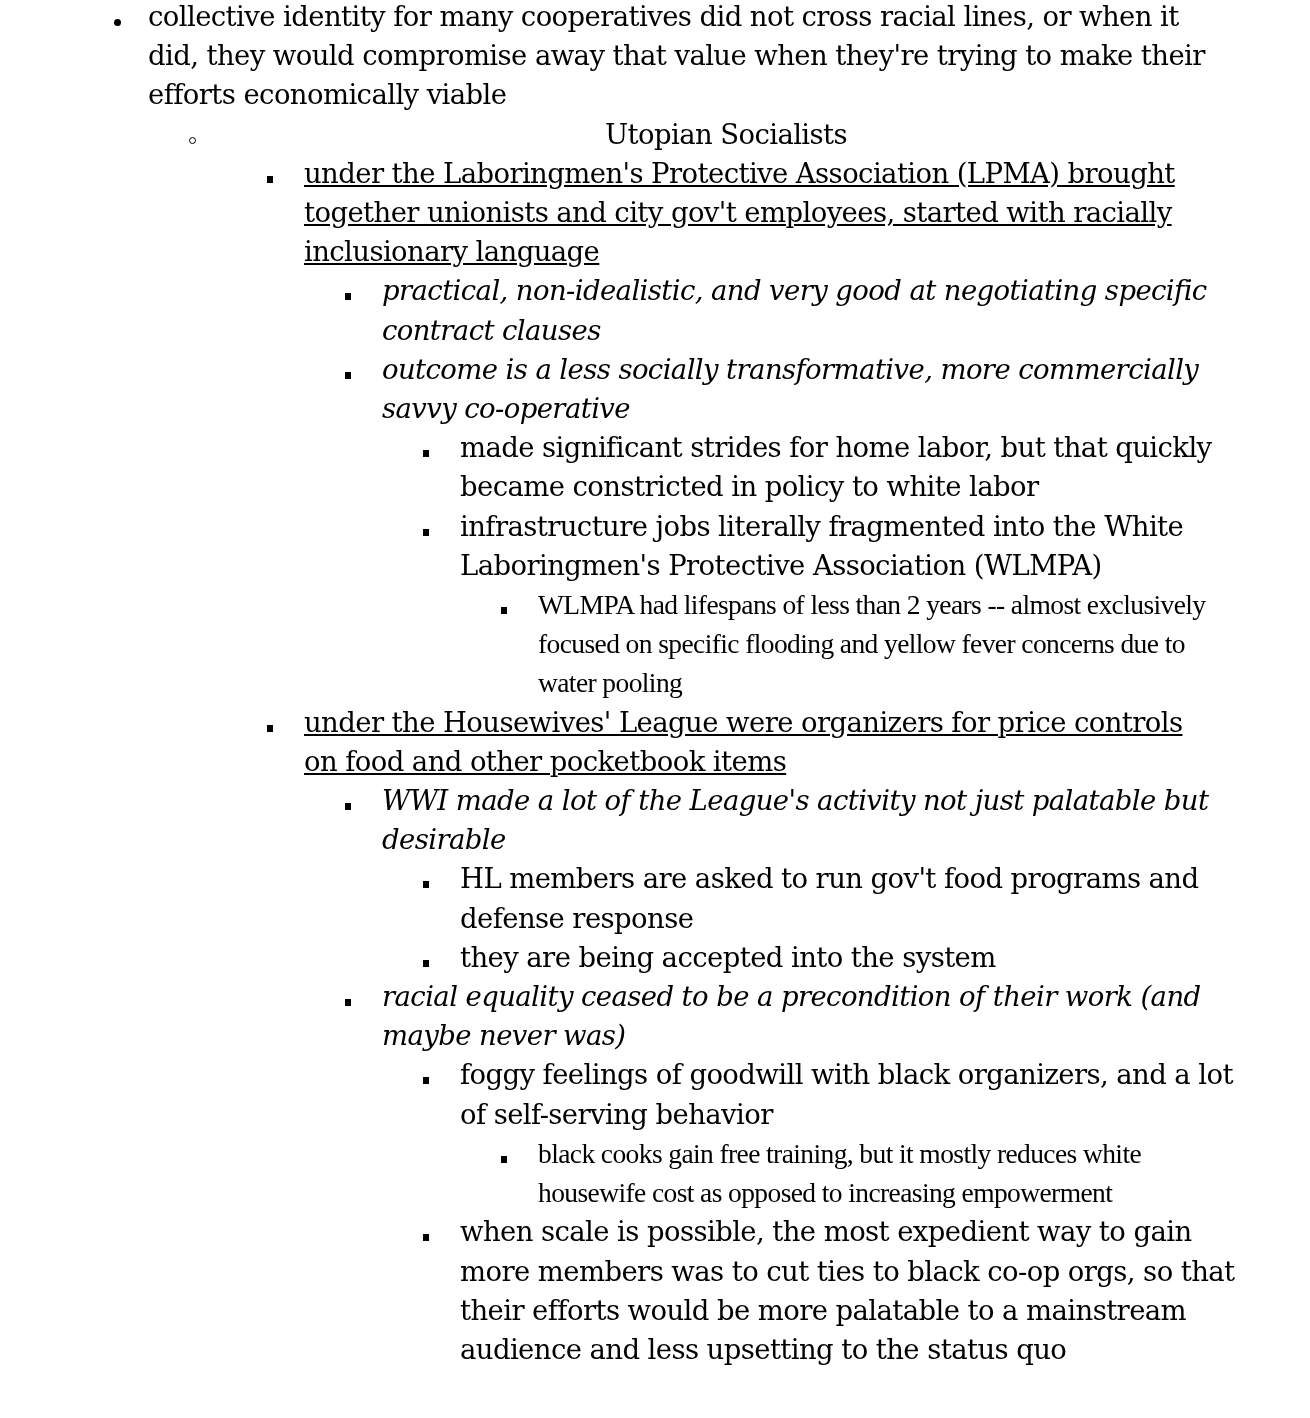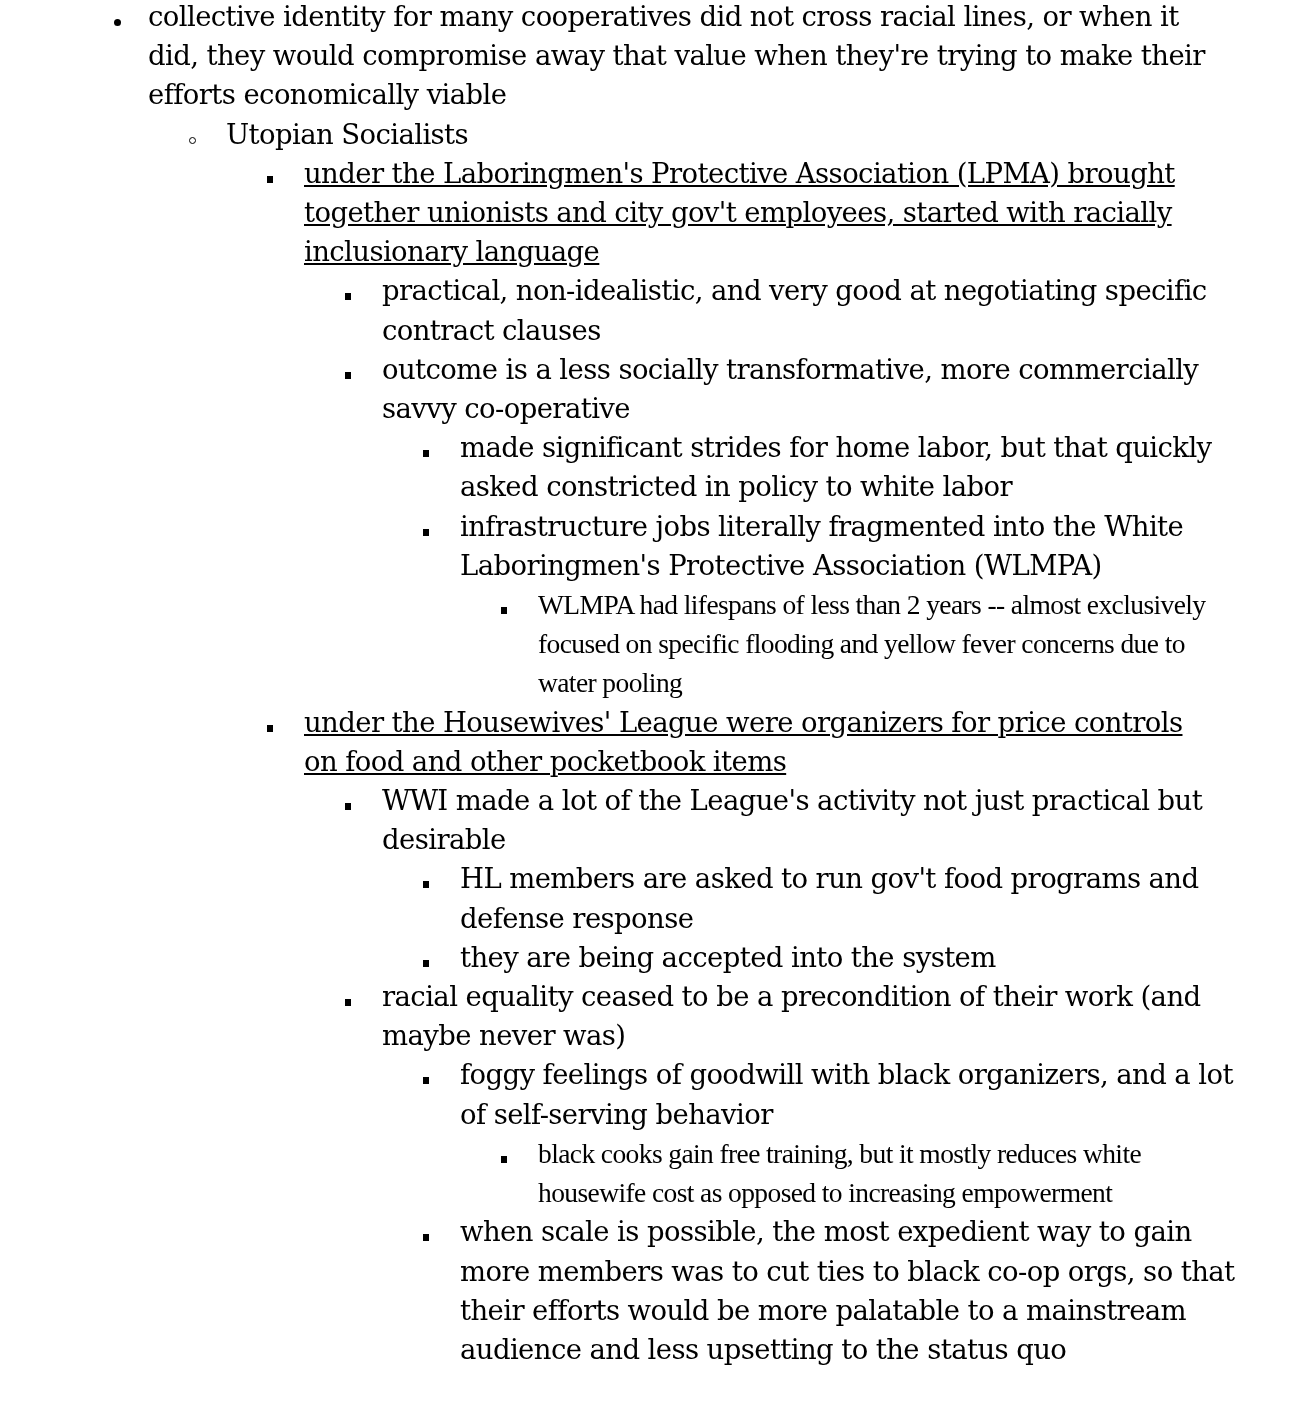--- a/index.html
+++ b/index.html
@@ -6,23 +6,23 @@
   body { width:1310px; height:1418px; overflow:hidden; position:relative;
          font-family:"DejaVu Serif","Liberation Serif",serif; color:#000; }
   .doc { position:absolute; left:0; top:-3px; width:1310px; }
   .item { position:relative; font-size:27.5px; line-height:39.2px; letter-spacing:-0.6px; }
   .item .text { display:block; }
   .bullet { position:absolute; top:0; line-height:39.2px; }
   .disc { width:7px; height:7px; border-radius:50%; background:#000; display:inline-block; }
   .circ { width:7px; height:7px; border-radius:50%; border:1.3px solid #000; display:inline-block; box-sizing:border-box; }
   .sq { width:6px; height:7px; background:#000; display:inline-block; }
   .l1 { margin-left:148px; width:1070px; }
-  .l2 { margin-left:226px; width:1000px; }
+  .l2 { margin-left:226px; width:1000px;text-align:center; }
   .l3 { margin-left:304px; width:915px;text-decoration:underline; }
-  .l4 { margin-left:382px; width:860px; }
+  .l4 { margin-left:382px; width:860px;font-style:italic; }
   .l5 { margin-left:460px; width:790px; }
   .l6 { margin-left:538px; width:710px;font-family:Liberation Serif, serif; }
   .l1 .bullet { left:-34px; } .l1 .disc { margin-top:17px; }
   .l2 .bullet { left:-37px; } .l2 .circ { margin-top:20px; }
   .l3 .bullet { left:-37px; } .l3 .sq { margin-top:18px; }
   .l4 .bullet, .l5 .bullet, .l6 .bullet { left:-37px; }
   .l4 .sq, .l5 .sq, .l6 .sq { margin-top:18px; }
 </style>
 </head>
 <body>
@@ -43,37 +43,37 @@
   <div class="item l4">
     <span class="bullet"><span class="sq"></span></span>
     <span class="text">practical, non-idealistic, and very good at negotiating specific contract clauses</span>
   </div>
   <div class="item l4">
     <span class="bullet"><span class="sq"></span></span>
     <span class="text">outcome is a less socially transformative, more commercially savvy co-operative</span>
   </div>
   <div class="item l5">
     <span class="bullet"><span class="sq"></span></span>
-    <span class="text">made significant strides for home labor, but that quickly asked constricted in policy to white labor</span>
+    <span class="text">made significant strides for home labor, but that quickly became constricted in policy to white labor</span>
   </div>
   <div class="item l5">
     <span class="bullet"><span class="sq"></span></span>
     <span class="text">infrastructure jobs literally fragmented into the White Laboringmen's Protective Association (WLMPA)</span>
   </div>
   <div class="item l6">
     <span class="bullet"><span class="sq"></span></span>
     <span class="text">WLMPA had lifespans of less than 2 years -- almost exclusively focused on specific flooding and yellow fever concerns due to water pooling</span>
   </div>
   <div class="item l3">
     <span class="bullet"><span class="sq"></span></span>
     <span class="text">under the Housewives' League were organizers for price controls on food and other pocketbook items</span>
   </div>
   <div class="item l4">
     <span class="bullet"><span class="sq"></span></span>
-    <span class="text">WWI made a lot of the League's activity not just practical but desirable</span>
+    <span class="text">WWI made a lot of the League's activity not just palatable but desirable</span>
   </div>
   <div class="item l5">
     <span class="bullet"><span class="sq"></span></span>
     <span class="text">HL members are asked to run gov't food programs and defense response</span>
   </div>
   <div class="item l5">
     <span class="bullet"><span class="sq"></span></span>
     <span class="text">they are being accepted into the system</span>
   </div>
   <div class="item l4">

